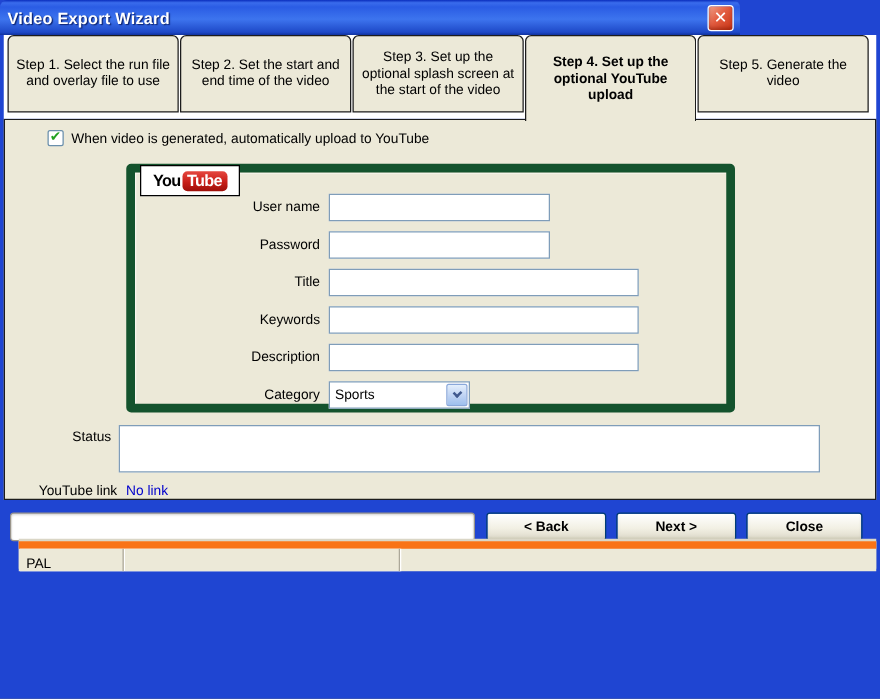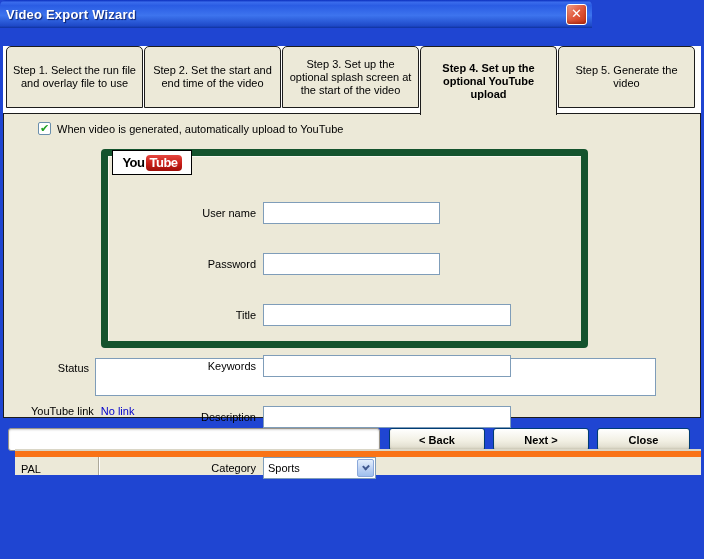--- a/index.html
+++ b/index.html
@@ -24,21 +24,21 @@
   }
   .close-btn {
     position: absolute; right: 5px; top: 4px; width: 21px; height: 21px;
     border: 1px solid #fff; border-radius: 3px;
     background: linear-gradient(135deg,#f0a088 0%,#e25c40 45%,#ca3515 100%);
     color: #fff; font-weight: bold; font-size: 13px; line-height: 18px;
     text-align: center; cursor: default;
     box-shadow: inset 0 -2px 3px rgba(120,20,0,.45);
   }
   
-  .chrome { padding: 18px 3px 3px; height: 403px; display: flex; flex-direction: column; }
+  .chrome { padding: 0 3px 3px; height: 403px; display: flex; flex-direction: column; }
   
   .tabstrip {
     height: 67px; background: #fff; display: flex;
     align-items: flex-start; padding-left: 3px; position: relative; z-index: 2;
   }
   .tab {
     width: 137px; margin-right: 1px; height: 62px;
     background: #ece9d8; border: 1px solid #1c1c1c;
     border-radius: 5px 5px 0 0;
     display: flex; align-items: center; justify-content: center;
@@ -71,21 +71,21 @@
     position: absolute; top: -6px; left: 4px; width: 80px; height: 25px;
     background: #fff; border: 1px solid #000;
     display: flex; align-items: center; justify-content: center;
   }
   .yt-you { font-weight: bold; font-size: 13px; letter-spacing: -.5px; }
   .yt-tube {
     margin-left: 1px; font-weight: bold; font-size: 13px; color: #fff;
     background: linear-gradient(180deg,#e5473f 0%,#c81d17 55%,#9e0f0a 100%);
     border-radius: 4px; padding: 0 4px 1px; letter-spacing: -.5px;
   }
-  .frow { display: flex; align-items: center; margin-bottom: 8px; margin-top: 29px; }
+  .frow { display: flex; align-items: center; margin-bottom: 8px; }
   .frow .flabel { width: 155px; text-align: right; padding-right: 7px; }
   .tbox {
     height: 22px; border: 1px solid #7f9db9; background: #fff;
     font-family: inherit; font-size: 11px; padding: 0 3px; outline: none;
   }
   .w-sm { width: 177px; }
   .w-lg { width: 248px; }
   .combo {
     width: 113px; height: 22px; border: 1px solid #7f9db9; background: #fff;
     display: flex; align-items: center; cursor: default;

